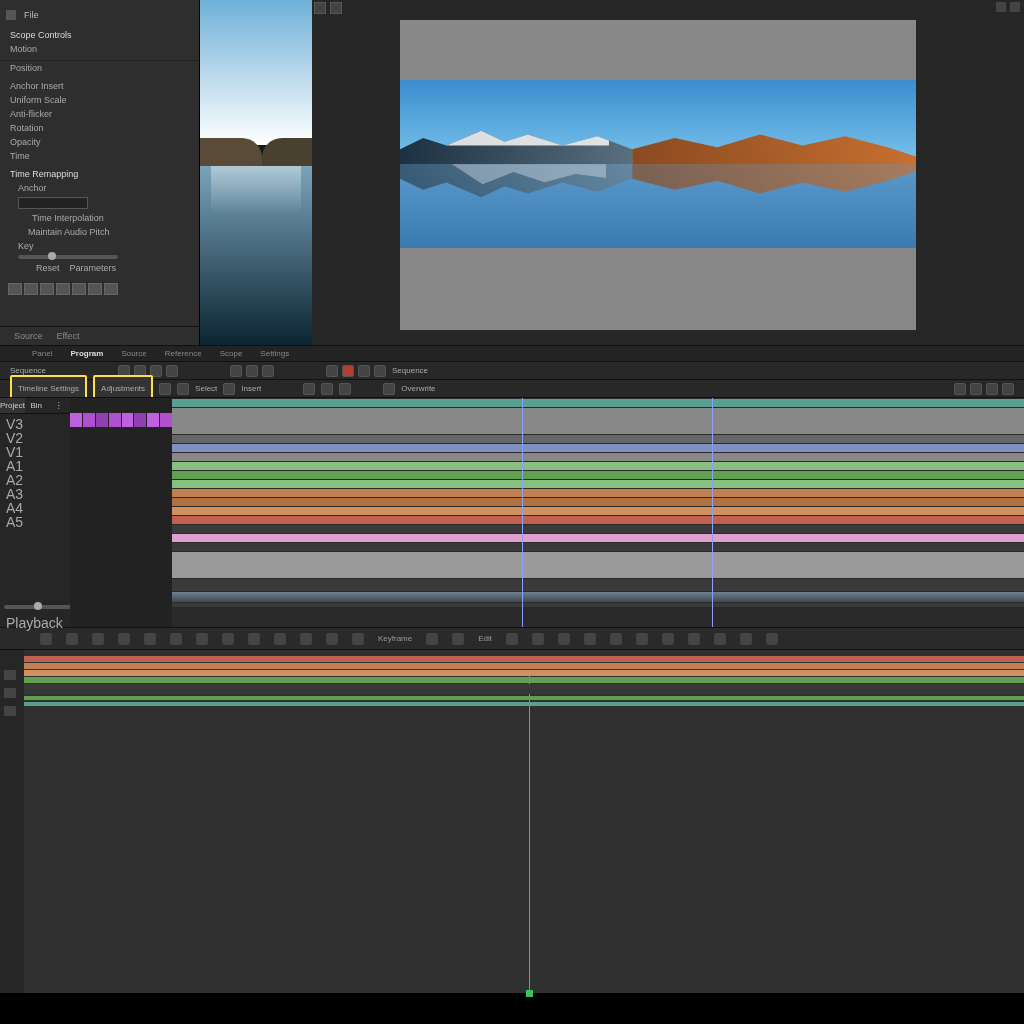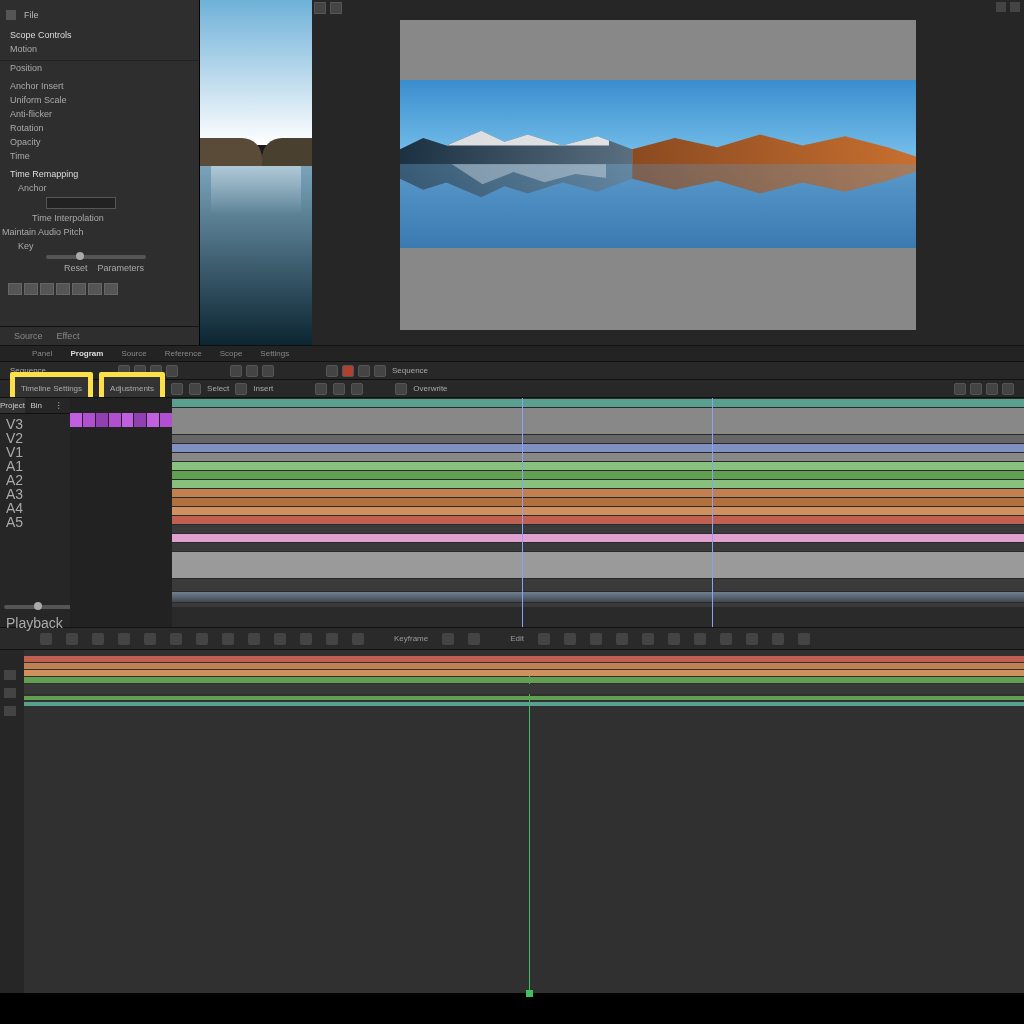--- a/index.html
+++ b/index.html
@@ -6,21 +6,21 @@
   body { background:#000; width:1024px; height:1024px; overflow:hidden; font-size:9px; color:#ccc; }
   .app { position:relative; width:100%; height:100%; }
 
   
   .top   { display:flex; height:345px; background:#000; }
   .side  { width:200px; background:#2e2e2e; border-right:1px solid #000; display:flex; flex-direction:column; padding:6px 0 0 0; }
   .menubar{ display:flex; gap:4px; align-items:center; padding:2px 6px; font-size:9px;}
   .menubar .mi{ padding:2px 4px; color:#bbb;}
   .sect  { padding:2px 10px; font-size:9px; color:#aaa; }
   .sect.h{ color:#ddd; margin-top:4px;}
-  .sect.row{ display:flex; align-items:flex-end; gap:4px;margin-left:28px;}
+  .sect.row{ display:flex; align-items:flex-end; gap:4px;}
   .field { background:#222; border:1px solid #555; height:12px; width:70px;}
   .slider{ height:4px; width:100px; background:#555; border-radius:2px; position:relative;}
   .slider::after{content:"";position:absolute;left:30%;top:-3px;width:8px;height:8px;background:#aaa;border-radius:50%;}
   .btnbar{ display:flex; gap:2px; padding:4px 8px; margin-top:4px;}
   .btnbar .b{ width:14px; height:12px; background:#555; border:1px solid #666;}
   .tabs  { display:flex; gap:6px; padding:2px 10px; margin-top:auto; font-size:9px; color:#888; border-top:1px solid #111;}
   .tabs .t{ padding:2px 4px;}
 
   .thumb { width:112px; height:345px; background:#1a1a1a; position:relative; overflow:hidden;}
   .thumb .sky{position:absolute;top:0;left:0;right:0;height:42%;background:linear-gradient(#6fb1d8,#fff);}
@@ -47,21 +47,21 @@
 
   
   .mb1{background:#232323;height:16px;border-top:1px solid #111;display:flex;align-items:center;gap:6px;padding:0 20px;font-size:8px;color:#888;}
   .mb1 .spacer{margin-left:auto;}
   .mb1 .lbl{padding:0 6px;white-space:nowrap;}
   .mb1 .lbl.active{color:#ddd;font-weight:600;}
   .mb2,.mb3{background:#282828;height:18px;border-top:1px solid #111;display:flex;align-items:center;gap:6px;padding:0 10px;font-size:8px;color:#aaa;}
   .mb2 .group,.mb3 .group{display:flex;gap:4px;align-items:center;}
   .ico{width:12px;height:12px;background:#444;border:1px solid #555;border-radius:2px;}
   .ico.play{background:#b04030;}
-  .tab2{padding:7px 6px;background:#333;border:5px solid #fde047;border-radius:2px;}
+  .tab2{padding:7px 6px;background:#333;border:2px solid #fde047;border-radius:2px;}
   .mb3 .right{margin-left:auto;}
   .lblsm{white-space:nowrap;}
 
   
   .tl1{height:230px;background:#1d4ed8;display:flex;border-top:1px solid #111;position:relative;}
   .tl1 .lcol{width:70px;background:#262626;display:flex;flex-direction:column;}
   .tl1 .ltabs{display:flex;font-size:8px;border-bottom:1px solid #111;}
   .tl1 .ltabs .lt{flex:1;text-align:center;padding:3px 0;}
   .tl1 .ltabs .lt.active{background:#333;}
   .tl1 .trkname{font-size:14px;color:#aaa;padding:2px 6px;height:14px;}
@@ -91,21 +91,21 @@
   .c-ltgr{background:#9a9a9a;}
   .grad  {height:10px;background:linear-gradient(#708090,#404850);}
   .tl1 .playhead1,.tl1 .playhead2{position:absolute;top:0;bottom:0;width:1px;background:#88a0ff;z-index:5;}
   .tl1 .playhead1{left:350px;}
   .tl1 .playhead2{left:540px;}
   .tl1 .bottom-slider{position:absolute;bottom:18px;left:4px;width:50px;}
 
   
   .strip{height:22px;background:#2a2a2a;border-top:1px solid #111;display:flex;align-items:center;gap:14px;padding:0 40px;overflow:hidden;}
   .strip .si{width:12px;height:12px;background:#444;border-radius:2px;position:relative;}
-  .strip .lbl{font-size:8px;color:#999;margin-left:16px;}
+  .strip .lbl{font-size:8px;color:#999;}
 
   
   .tl2{height:344px;background:#303030;position:relative;display:flex;border-top:1px solid #111;}
   .tl2 .lcol2{width:24px;background:#262626;display:flex;flex-direction:column;gap:8px;padding:20px 4px;}
   .tl2 .lcol2 .d{width:12px;height:10px;background:#444;}
   .tl2 .main2{flex:1;position:relative;}
   .tl2 .trk2{position:absolute;left:0;right:0;height:6px;}
   .tl2 .ph2{position:absolute;top:24px;bottom:0;width:1px;background:#40c060;left:505px;}
   .tl2 .ph2::after{content:"";position:absolute;bottom:-4px;left:-3px;width:7px;height:7px;background:#40c060;}
 </style>
@@ -131,21 +131,21 @@
       <div class="sect">Anti-flicker</div>
       <div class="sect">Rotation</div>
       <div class="sect">Opacity</div>
       <div class="sect">Time</div>
       <div class="sect h">Time Remapping</div>
       <div class="sect" style="padding-left:18px;">Anchor</div>
       <div class="sect row" style="padding-left:18px;">
         <div class="field"></div>
       </div>
       <div class="sect" style="padding-left:32px;">Time Interpolation</div>
-      <div class="sect" style="padding-left:2px;">Maintain Audio Pitch</div>
+      <div class="sect" style="padding-left:28px;">Maintain Audio Pitch</div>
       <div class="sect" style="padding-left:18px;">Key</div>
       <div class="sect row" style="padding-left:18px;">
         <div class="slider"></div>
       </div>
       <div class="sect row" style="padding-left:36px;gap:10px;">
         <span>Reset</span>
         <span>Parameters</span>
       </div>
       <div class="btnbar">
         <div class="b"></div>

